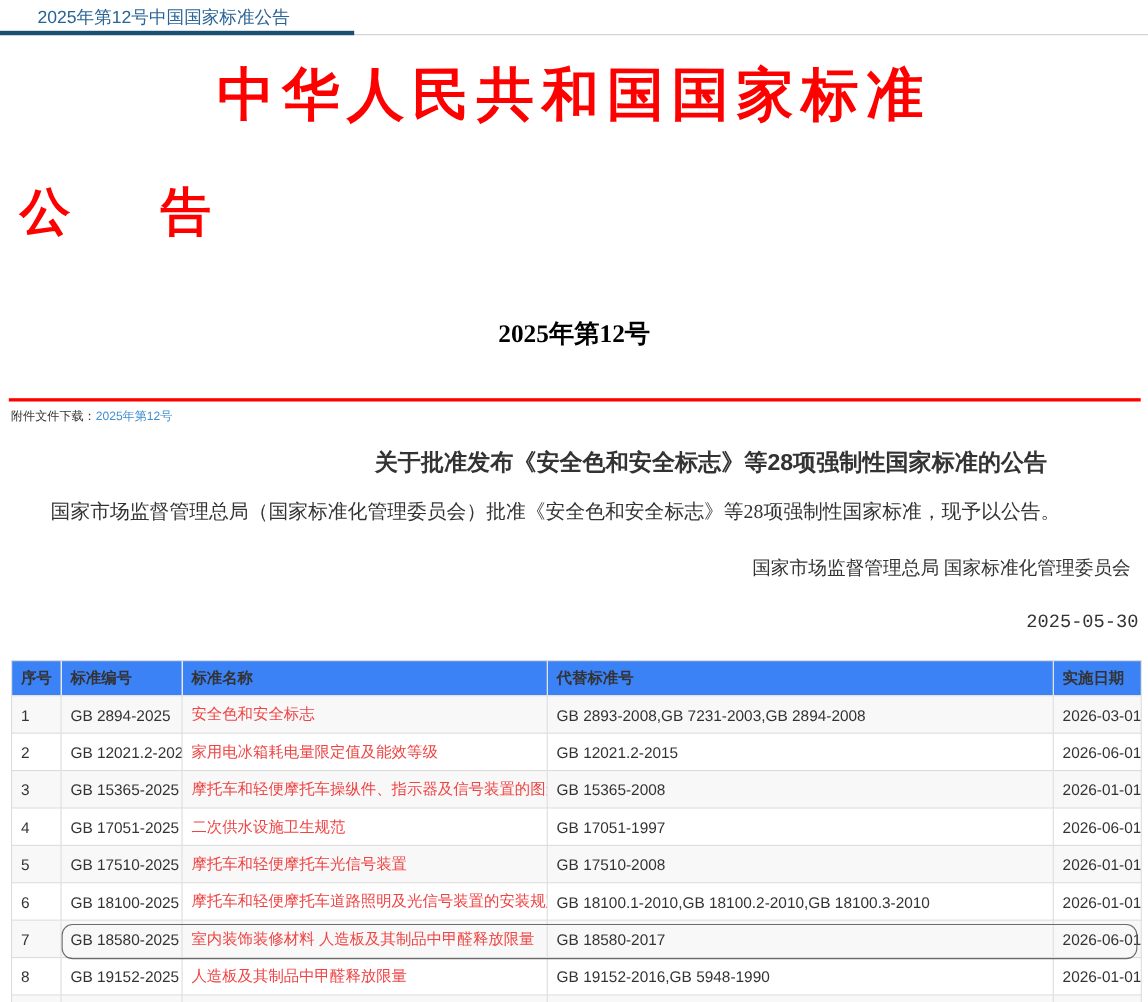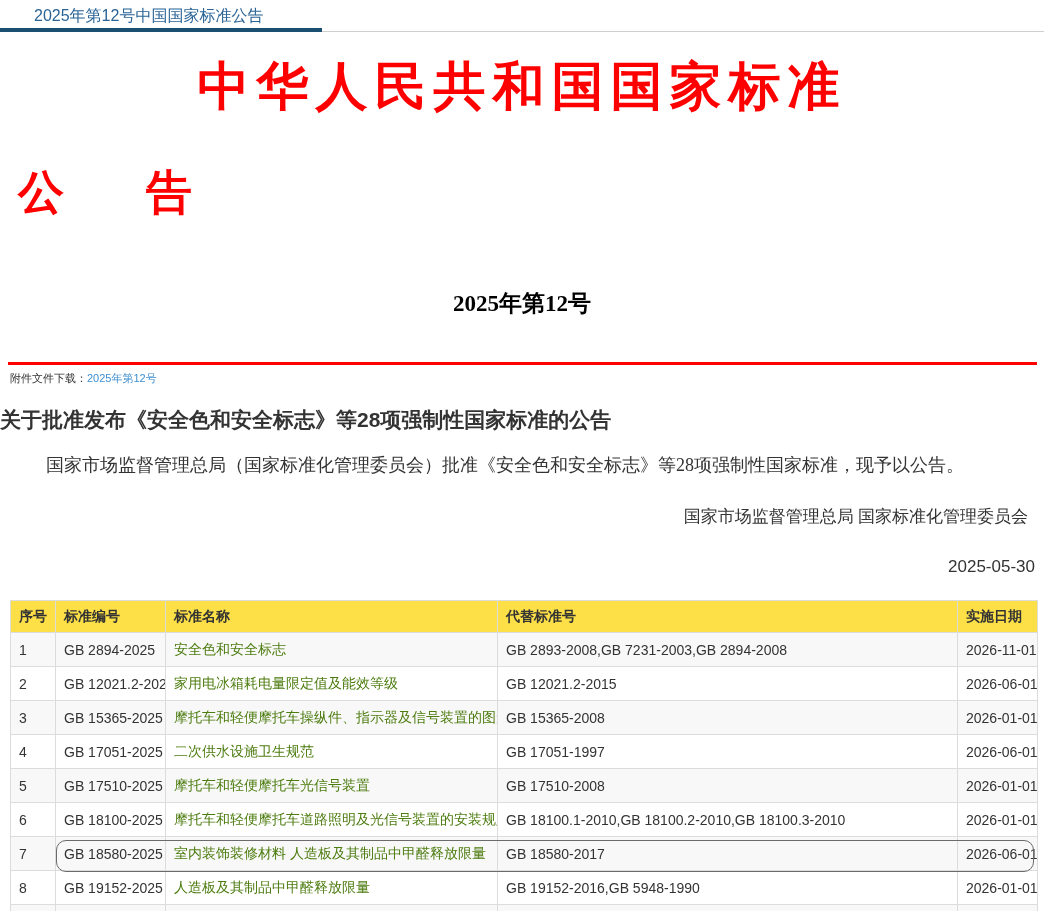--- a/index.html
+++ b/index.html
@@ -20,41 +20,41 @@
                 font-family:"Liberation Serif", serif; font-weight:bold; font-size:46px;
                 letter-spacing:18px; text-indent:18px; color:#ff0000; }
   .issue-no   { position:absolute; left:0; top:288px; width:1044px; text-align:center;
                 font-family:"Liberation Serif", serif; font-weight:bold; font-size:23px; color:#000; }
 
   .red-divider { position:absolute; left:8px; top:362px; width:1029px; height:3px; background:#ff0000; }
 
   .attachment-line { position:absolute; left:10px; top:371px; font-size:11px; color:#333; }
   .attachment-line a { color:#3e8fd0; text-decoration:none; cursor:pointer; }
 
-  .doc-heading { position:absolute; left:0; top:406px; width:952px; text-align:left;
+  .doc-heading { position:absolute; left:0; top:406px; width:952px; text-align:right;
                  font-size:21px; font-weight:bold; color:#333; }
 
   .doc-paragraph { position:absolute; left:10px; top:452px; width:986px;
                    font-family:"Liberation Serif", serif; font-size:18px; color:#333;
                    text-indent:2em; line-height:26px; }
 
   .doc-signature { position:absolute; right:16px; top:505px; font-family:"Liberation Serif", serif;
                    font-size:17px; color:#333; text-align:right; }
-  .doc-date      { position:absolute; right:9px;  top:557px; font-family:Liberation Sans, sans-serif;
+  .doc-date      { position:absolute; right:9px;  top:557px; font-family:Liberation Mono, monospace;
                    font-size:17px; color:#333; text-align:left; }
 
   
   .std-table { position:absolute; left:10px; top:600px; width:1027px;
                border-collapse:collapse; table-layout:fixed; font-size:14px; color:#333; }
   .std-table th, .std-table td { border:1px solid #dcdcdc; padding:0 8px; vertical-align:middle;
                overflow:hidden; white-space:nowrap; text-align:left; }
-  .std-table thead th { height:32px; font-weight:bold; background:#fde047; }
+  .std-table thead th { height:32px; font-weight:bold; background:#3b82f6; }
   .std-table tbody td { height:34px; }
   .std-table tbody tr:nth-child(odd) { background:#f8f8f8; }
-  .std-table a.tbl-link { color:#4d7c0f; text-decoration:none; cursor:pointer; }
+  .std-table a.tbl-link { color:#ef4444; text-decoration:none; cursor:pointer; }
   .col-no { width:45px; } .col-code { width:110px; } .col-name { width:332px; }
   .col-rep { width:460px; } .col-date { width:80px; }
 
   
   .row-highlight-ring { position:absolute; left:56px; top:840px; width:978px; height:32px;
                         border:1.5px solid #6b6b6b; border-radius:10px; pointer-events:none;
                         background:transparent; }
 </style>
 </head>
 <body>
@@ -96,21 +96,21 @@
         <th>代替标准号</th>
         <th>实施日期</th>
       </tr>
     </thead>
     <tbody>
         <tr>
           <td>1</td>
           <td>GB 2894-2025</td>
           <td><a class="tbl-link">安全色和安全标志</a></td>
           <td>GB 2893-2008,GB 7231-2003,GB 2894-2008</td>
-          <td>2026-11-01</td>
+          <td>2026-03-01</td>
         </tr>
         <tr>
           <td>2</td>
           <td>GB 12021.2-2025</td>
           <td><a class="tbl-link">家用电冰箱耗电量限定值及能效等级</a></td>
           <td>GB 12021.2-2015</td>
           <td>2026-06-01</td>
         </tr>
         <tr>
           <td>3</td>

